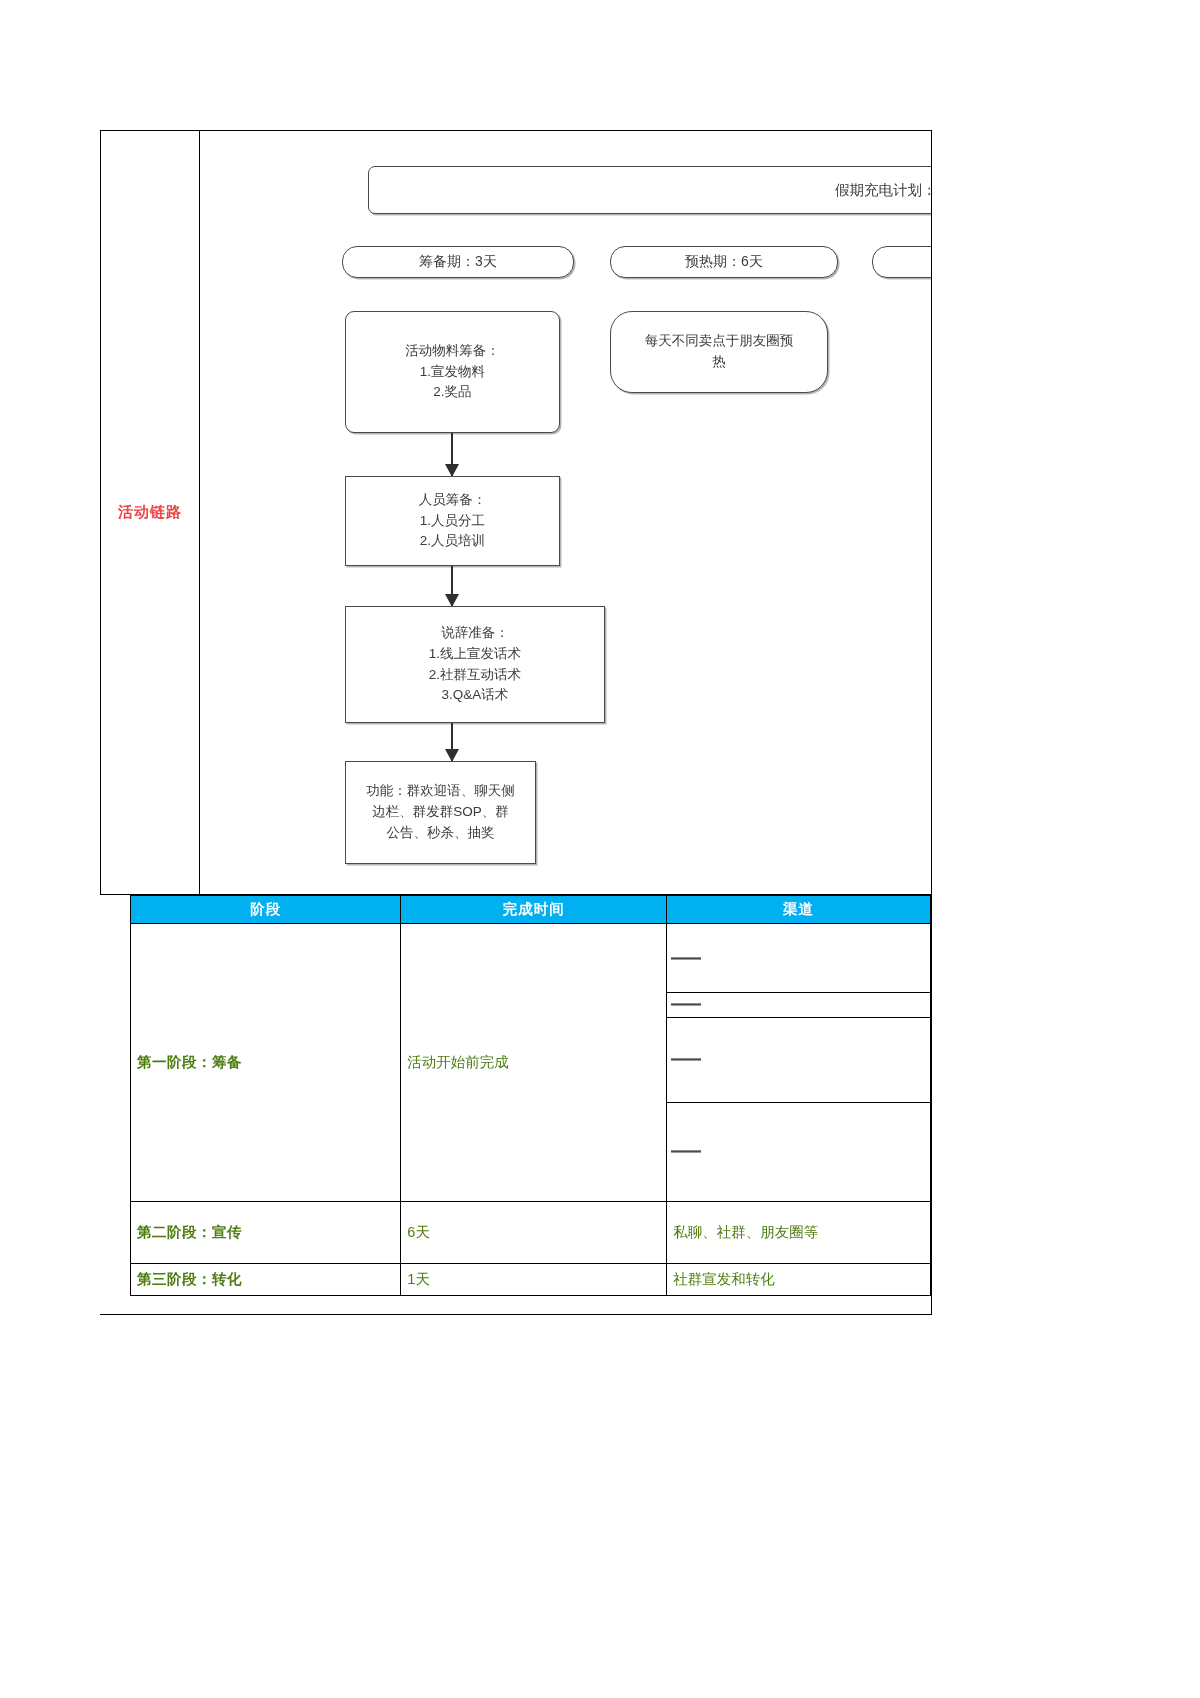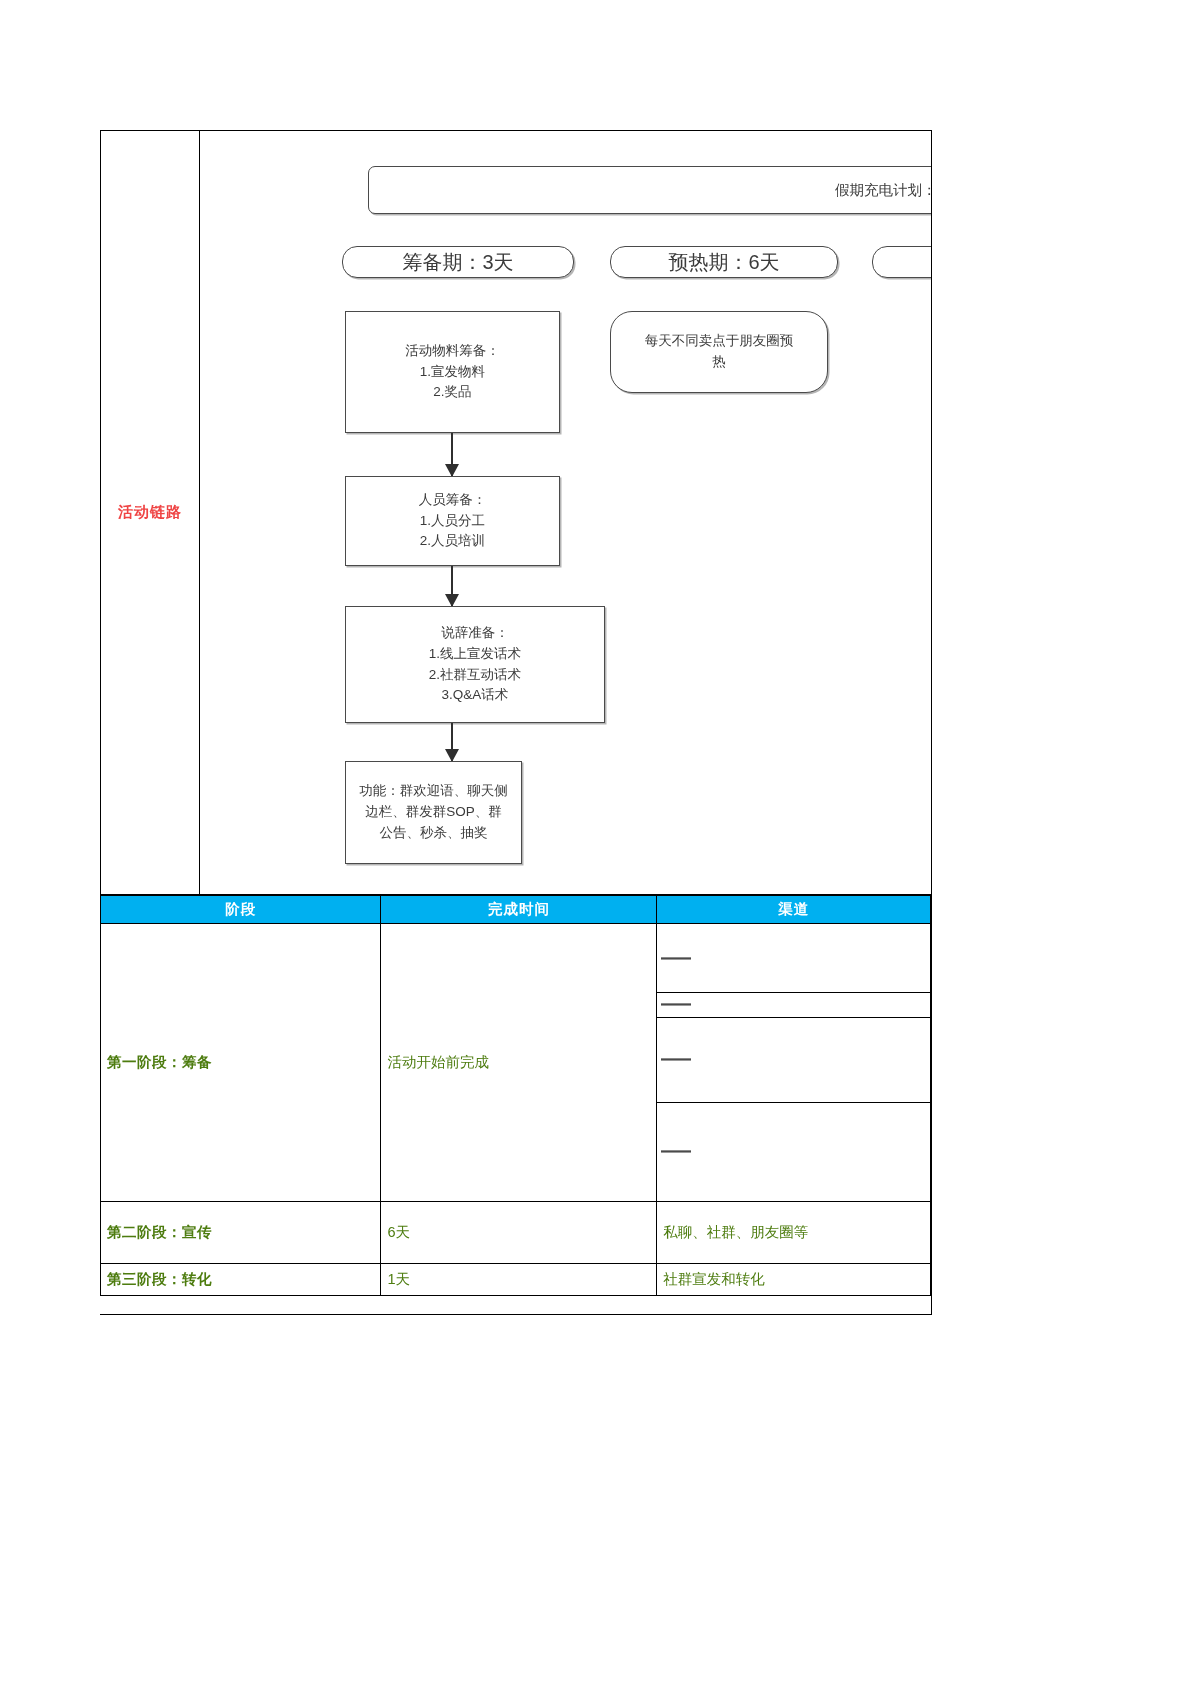--- a/index.html
+++ b/index.html
@@ -67,20 +67,21 @@
   }
 
   
   #row-rhythm {
     height: 420px;
     border-bottom: 1.4px solid #000;
   }
   #row-rhythm .content-cell {
     border-right: 1.4px solid #000;
     overflow: hidden;
+    margin-left: 30px;
   }
 
   
   #flow {
     position: relative;
     width: 100%;
     height: 100%;
   }
 
   .fbox {
@@ -94,21 +95,21 @@
     justify-content: center;
     text-align: center;
     font-size: 13.5px;
     line-height: 1.55;
     color: #3b3b3b;
     padding: 4px 6px;
   }
 
   .fbox.round {
     border-radius: 15px;
-    font-size: 20px;
+    font-size: 14px;
   }
 
   .fbox.title-bar {
     border-radius: 7px;
     font-size: 14.5px;
     justify-content: flex-start;
     padding-left: 466px;
     white-space: nowrap;
   }
 
@@ -200,21 +201,21 @@
       <div id="flow">
 
         <div class="fbox round title-bar" style="left:168px; top:35px; width:700px; height:48px;">假期充电计划：9.9元学技能</div>
 
         <div class="fbox round" style="left:142px; top:115px; width:232px; height:32px;">筹备期：3天</div>
 
         <div class="fbox round" style="left:410px; top:115px; width:228px; height:32px;">预热期：6天</div>
 
         <div class="fbox round" style="left:672px; top:115px; width:228px; height:32px;">活动</div>
 
-        <div class="fbox" style="left:145px; top:180px; width:215px; height:122px;">
+        <div class="fbox" style="left:145px; top:180px; width:215px; height:122px;border-radius:9px;">
           <span class="multi">活动物料筹备：
 1.宣发物料
 2.奖品</span>
         </div>
         <div class="arrow" style="left:251px; top:302px; height:43px;"></div>
 
         <div class="fbox" style="left:145px; top:345px; width:215px; height:90px;">
           <span class="multi">人员筹备：
 1.人员分工
 2.人员培训</span>
@@ -222,21 +223,21 @@
         <div class="arrow" style="left:251px; top:435px; height:40px;"></div>
 
         <div class="fbox" style="left:145px; top:475px; width:260px; height:117px;">
           <span class="multi">说辞准备：
 1.线上宣发话术
 2.社群互动话术
 3.Q&amp;A话术</span>
         </div>
         <div class="arrow" style="left:251px; top:592px; height:38px;"></div>
 
-        <div class="fbox" style="left:145px; top:630px; width:177px; height:103px;">
+        <div class="fbox" style="left:145px; top:630px; width:191px; height:103px;">
           <span class="multi">功能：群欢迎语、聊天侧
 边栏、群发群SOP、群
 公告、秒杀、抽奖</span>
         </div>
 
         <div class="fbox" style="left:410px; top:180px; width:218px; height:82px;border-radius:22px;">
           <span class="multi">每天不同卖点于朋友圈预
 热</span>
         </div>
 

